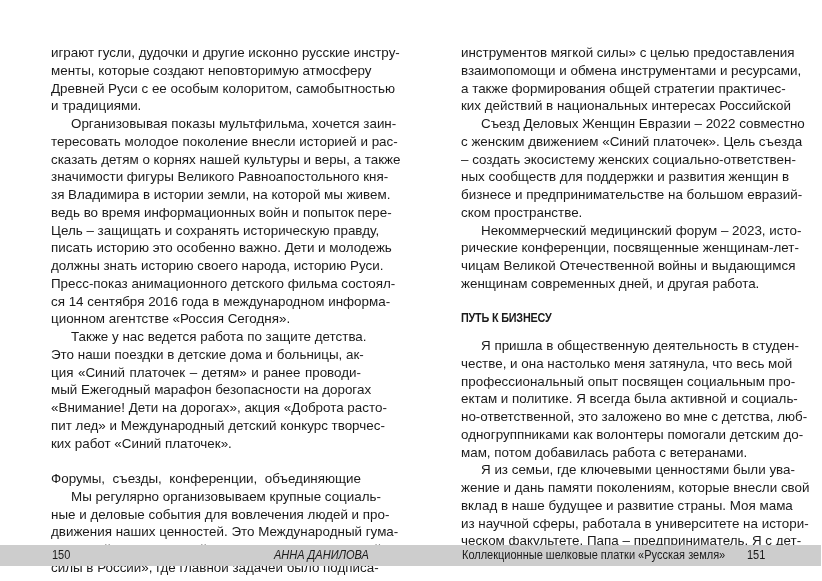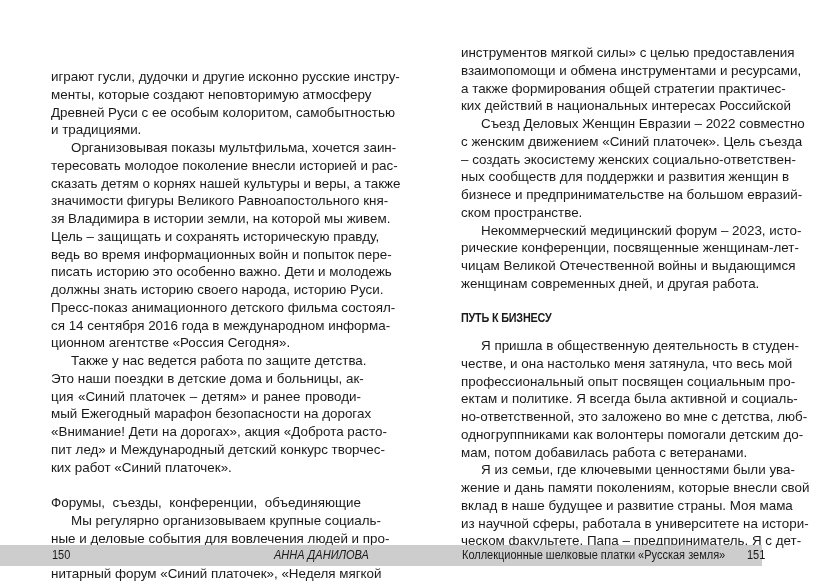--- a/index.html
+++ b/index.html
@@ -1,34 +1,34 @@
 <!DOCTYPE html>
 <html><head>
   <meta charset="utf-8">
   <style>
     html, body { margin: 0; padding: 0; }
     body {
       width: 822px; height: 581px; background: #ffffff; position: relative; overflow: hidden;
       font-family: "Liberation Sans", sans-serif; color: #1a1a1a;
     }
     .page { position: absolute; top: 0; height: 545px; }
-    .page.left { left: 0; width: 411px; margin-top: 24px; }
+    .page.left { left: 0; width: 411px; }
     .page.right { left: 411px; width: 411px; }
     .col { position: absolute; top: 44px; font-size: 13.4px; line-height: 17.75px; }
     .left .col { left: 51px; width: 310px; }
     .right .col { left: 50px; width: 310px; }
     .ln { display: block; white-space: nowrap; text-align: justify; text-align-last: justify; height: 17.75px; }
     .ln.last { text-align-last: left; }
     .ln.ind { padding-left: 20px; }
     .hd { font-weight: normal; }
     .gap { height: 17.75px; }
     .gap-sm { height: 9px; }
     .sec { font-weight: bold; font-size: 12px; letter-spacing: -0.2px; transform: scaleX(0.9); transform-origin: left; }
     .footer {
-      position: absolute; left: 0; top: 545px; width: 762px; height: 21px; background: #cdcdcd;
+      position: absolute; left: 0; top: 545px; width: 821px; height: 21px; background: #cdcdcd;
       font-size: 12.5px; line-height: 21px;
     }
     .footer span { position: absolute; top: 0; white-space: nowrap; transform: scaleX(0.88); transform-origin: left; }
     .f-pl { left: 52px; }
     .f-au { left: 274px; font-style: italic; }
     .f-ti { left: 462px; }
     .f-pr { left: 747px; }
   </style>
 </head>
 <body>
@@ -40,22 +40,22 @@
       <span class="ln">менты, которые создают неповторимую атмосферу</span>
       <span class="ln">Древней Руси с ее особым колоритом, самобытностью</span>
       <span class="ln last">и традициями.</span>
     </div>
     <div>
       <span class="ln ind">Организовывая показы мультфильма, хочется заин-</span>
       <span class="ln">тересовать молодое поколение внесли историей и рас-</span>
       <span class="ln">сказать детям о корнях нашей культуры и веры, а также</span>
       <span class="ln">значимости фигуры Великого Равноапостольного кня-</span>
       <span class="ln">зя Владимира в истории земли, на которой мы живем.</span>
+      <span class="ln">ведь во время информационных войн и попыток пере-</span>
       <span class="ln">Цель – защищать и сохранять историческую правду,</span>
-      <span class="ln">ведь во время информационных войн и попыток пере-</span>
       <span class="ln">писать историю это особенно важно. Дети и молодежь</span>
       <span class="ln">должны знать историю своего народа, историю Руси.</span>
       <span class="ln">Пресс-показ анимационного детского фильма состоял-</span>
       <span class="ln">ся 14 сентября 2016 года в международном информа-</span>
       <span class="ln last">ционном агентстве «Россия Сегодня».</span>
     </div>
     <div>
       <span class="ln ind">Также у нас ведется работа по защите детства.</span>
       <span class="ln">Это наши поездки в детские дома и больницы, ак-</span>
       <span class="ln">ция «Синий платочек – детям» и ранее проводи-</span>

